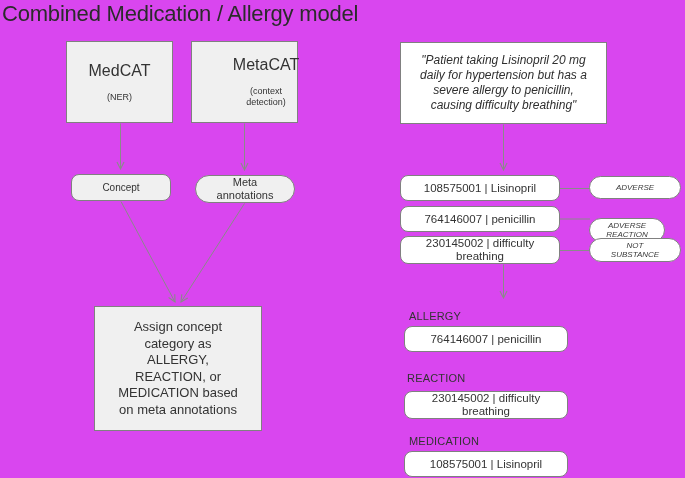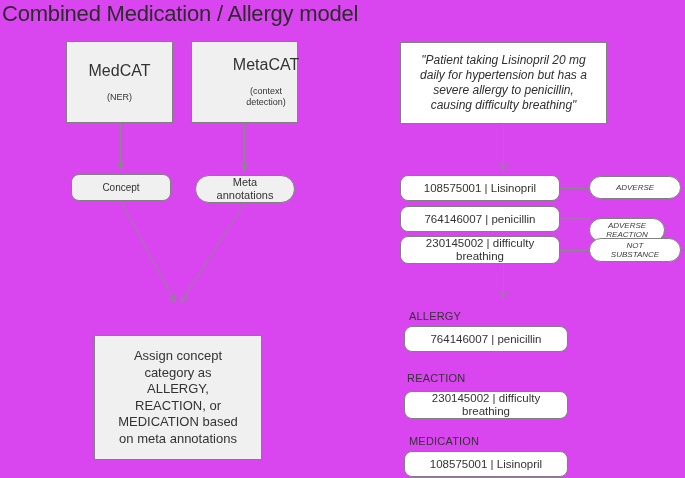--- a/index.html
+++ b/index.html
@@ -20,21 +20,21 @@
   }
   .gray{background:#f0f0f0;}
   .white{background:#ffffff;}
   .r8{border-radius:8px;}
   .capsule{border-radius:14px;}
   .pre{white-space:pre-line;}
   .tool-name{font-size:16px;line-height:18px;color:#333;}
   .tool-sub{font-size:9px;line-height:11px;margin-top:12px;color:#333;}
   .concept-text{font-size:10px;}
   .meta-text{font-size:11px;line-height:13px;}
-  .assign-text{font-size:13px;line-height:16.5px;margin-top:29px;}
+  .assign-text{font-size:13px;line-height:16.5px;}
   .quote-text{font-size:12px;line-height:15px;font-style:italic;color:#2f2f2f;}
   .entity-text{font-size:11.5px;line-height:13px;}
   .pill-text{font-size:8px;line-height:9.5px;font-style:italic;color:#3a3a3a;}
   .cat-label{
     position:absolute;font-size:11px;color:#333333;letter-spacing:0.2px;
   }
 </style>
 </head>
 <body>
 

